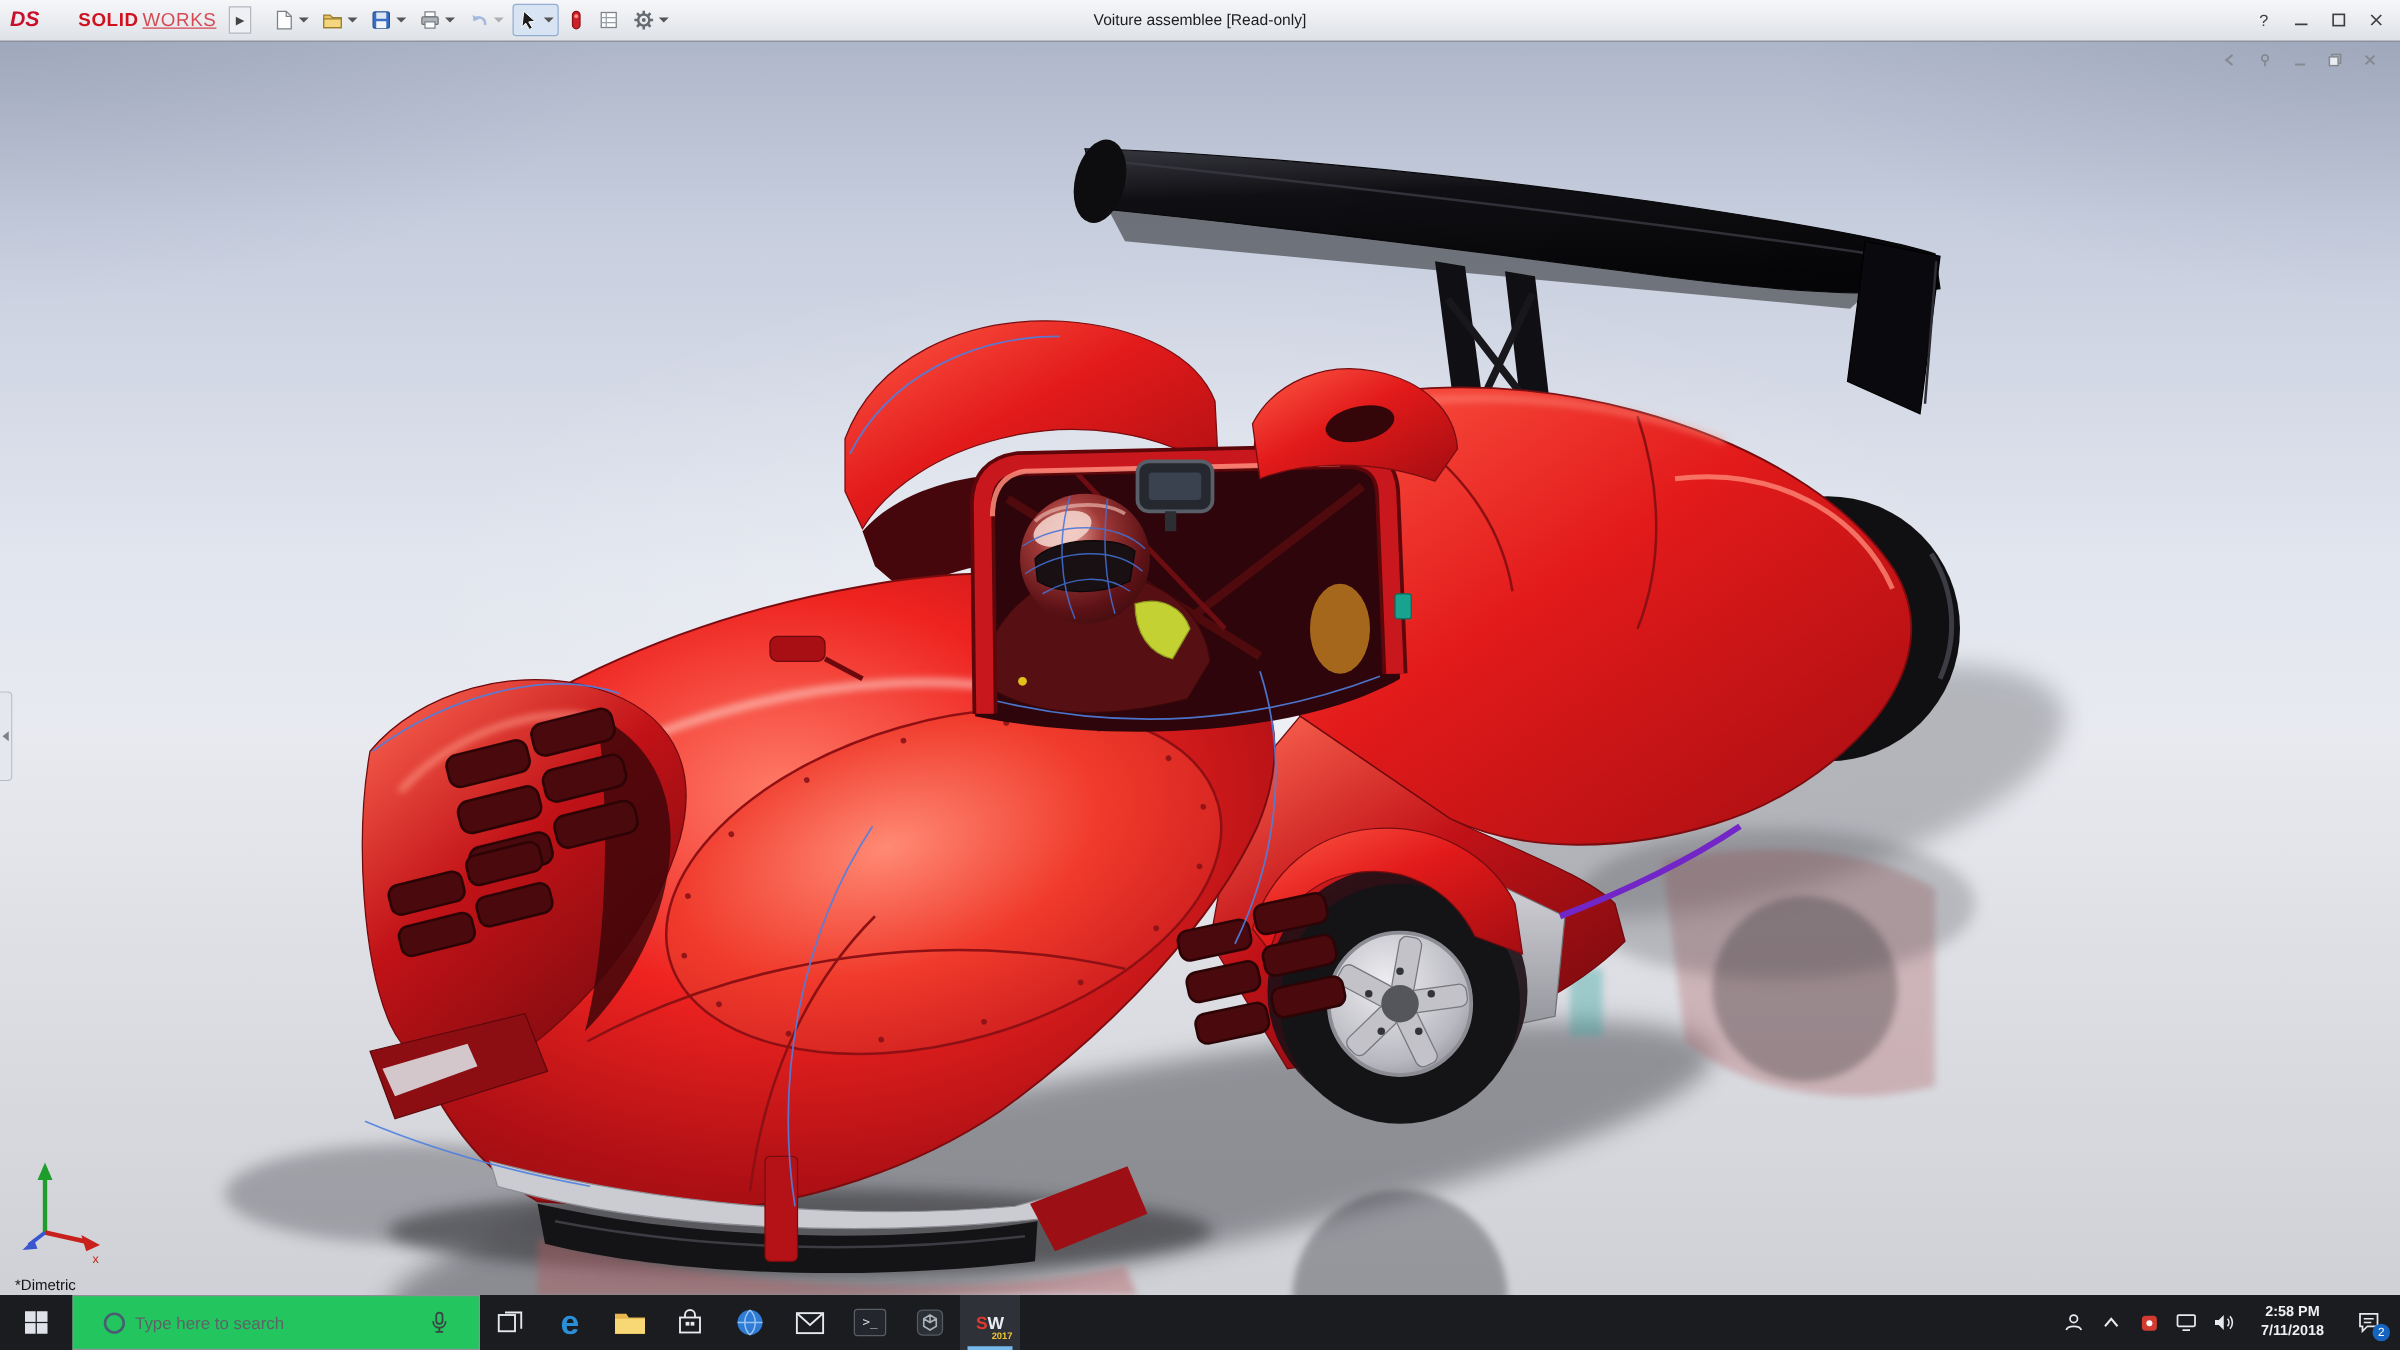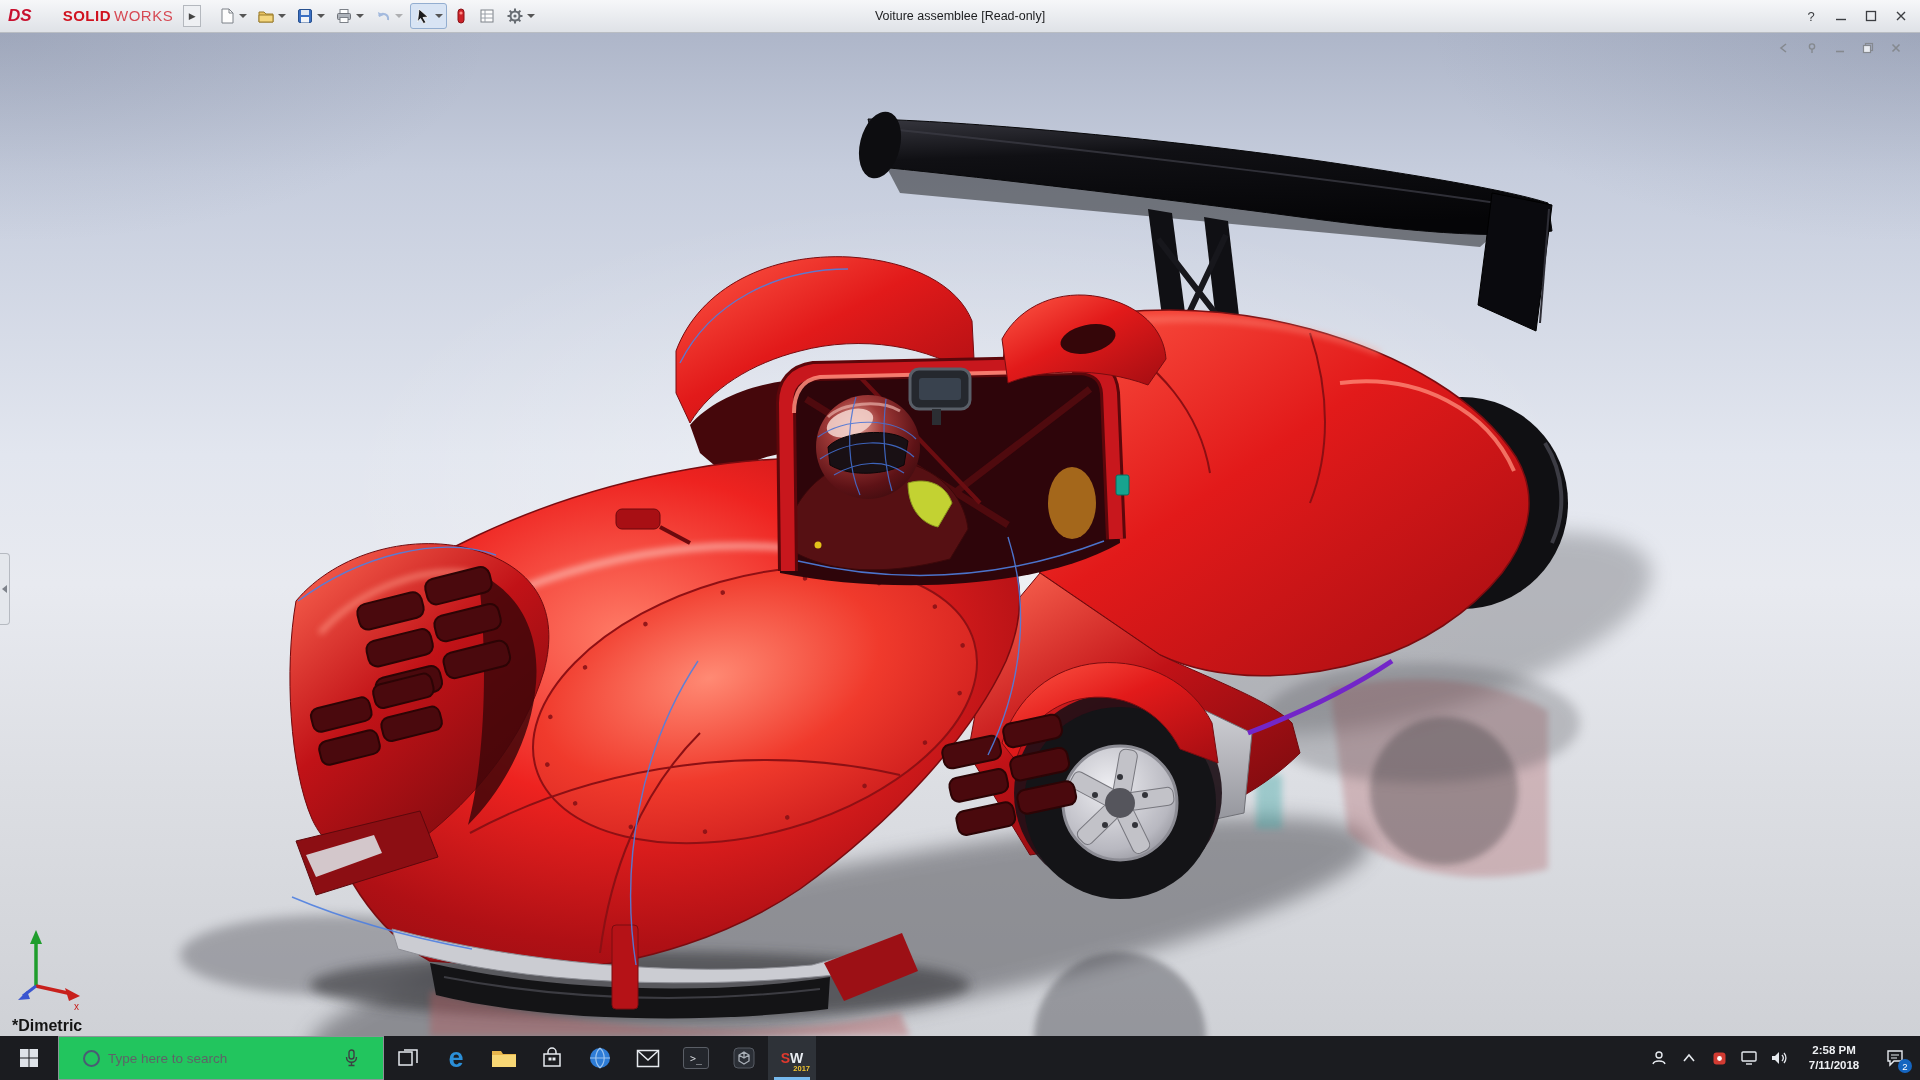--- a/index.html
+++ b/index.html
@@ -7,21 +7,21 @@
     font-family:"Liberation Sans", sans-serif; }
   .screen { position:relative; width:1920px; height:1080px; }
 
   
   .titlebar { position:absolute; left:0; top:0; width:1920px; height:33px;
     background:linear-gradient(#f6f7f9,#dfe2e7); border-bottom:1px solid #b9bdc3;
     display:flex; align-items:center; }
   .brand { display:flex; align-items:baseline; padding:0 10px 0 8px; gap:3px;text-align:right; }
   .brand-ds { color:#c8102e; font-weight:bold; font-style:italic; font-size:17px; }
   .brand-solid { color:#d0121f; font-weight:bold; font-size:15px; letter-spacing:.5px;margin-left:28px; }
-  .brand-works { color:#d0121f; opacity:.75; font-size:15px; letter-spacing:.5px; }
+  .brand-works { color:#d0121f; opacity:.75; font-size:15px; letter-spacing:.5px;text-decoration:underline; }
   .flyout-btn { width:18px; height:22px; border:1px solid #b4b8be; background:#eef0f3;
     display:flex; align-items:center; justify-content:center; font-size:9px; color:#444;
     margin-right:14px; cursor:default; }
   .qtoolbar { display:flex; align-items:center; gap:4px; }
   .tool-btn { display:flex; align-items:center; height:26px; padding:0 3px; border-radius:3px; }
   .tool-btn.active { background:#d8e4f4; border:1px solid #93aed0; }
   .tool-btn.disabled { opacity:.4; }
   .caret-down { width:0; height:0; border-left:4px solid transparent; border-right:4px solid transparent;
     border-top:4px solid #555; margin-left:3px; }
   .title-text { position:absolute; left:50%; transform:translateX(-50%); font-size:12.5px; color:#1c1d1f; }
@@ -43,21 +43,21 @@
   .doc-controls { position:absolute; top:7px; right:14px; display:flex; gap:8px; }
   .dc-btn { width:20px; height:15px; display:flex; align-items:center; justify-content:center; }
 
   .side-tab { position:absolute; left:0; top:520px; width:10px; height:72px;
     background:#e4e7ec; border:1px solid #b6bac1; border-left:none; border-radius:0 4px 4px 0;
     display:flex; align-items:center; justify-content:center; }
   .side-tab .tri { width:0; height:0; border-top:4px solid transparent; border-bottom:4px solid transparent;
     border-right:5px solid #7e838b; }
 
   .triad { position:absolute; left:14px; bottom:22px; }
-  .orient-label { position:absolute; left:12px; bottom:1px; font-size:16px; font-weight:700; color:#141414; }
+  .orient-label { position:absolute; left:12px; bottom:1px; font-size:12px; font-weight:400; color:#141414; }
 
   
   .taskbar { position:absolute; left:0; top:1036px; width:1920px; height:44px; background:#1b1c20;
     display:flex; align-items:stretch; }
   .start-btn { width:58px; display:flex; align-items:center; justify-content:center; }
   .search-box { width:326px; background:#22c55e; border:1px solid #8e9298; display:flex;
     align-items:center; padding:0 24px; gap:8px; }
   .cortana-ring { width:17px; height:17px; border-radius:50%; border:2.5px solid #4a5b74; flex:none; }
   .search-input { flex:1; border:none; outline:none; font-size:13.5px; color:#333;
     font-family:"Liberation Sans", sans-serif; background:transparent; }

